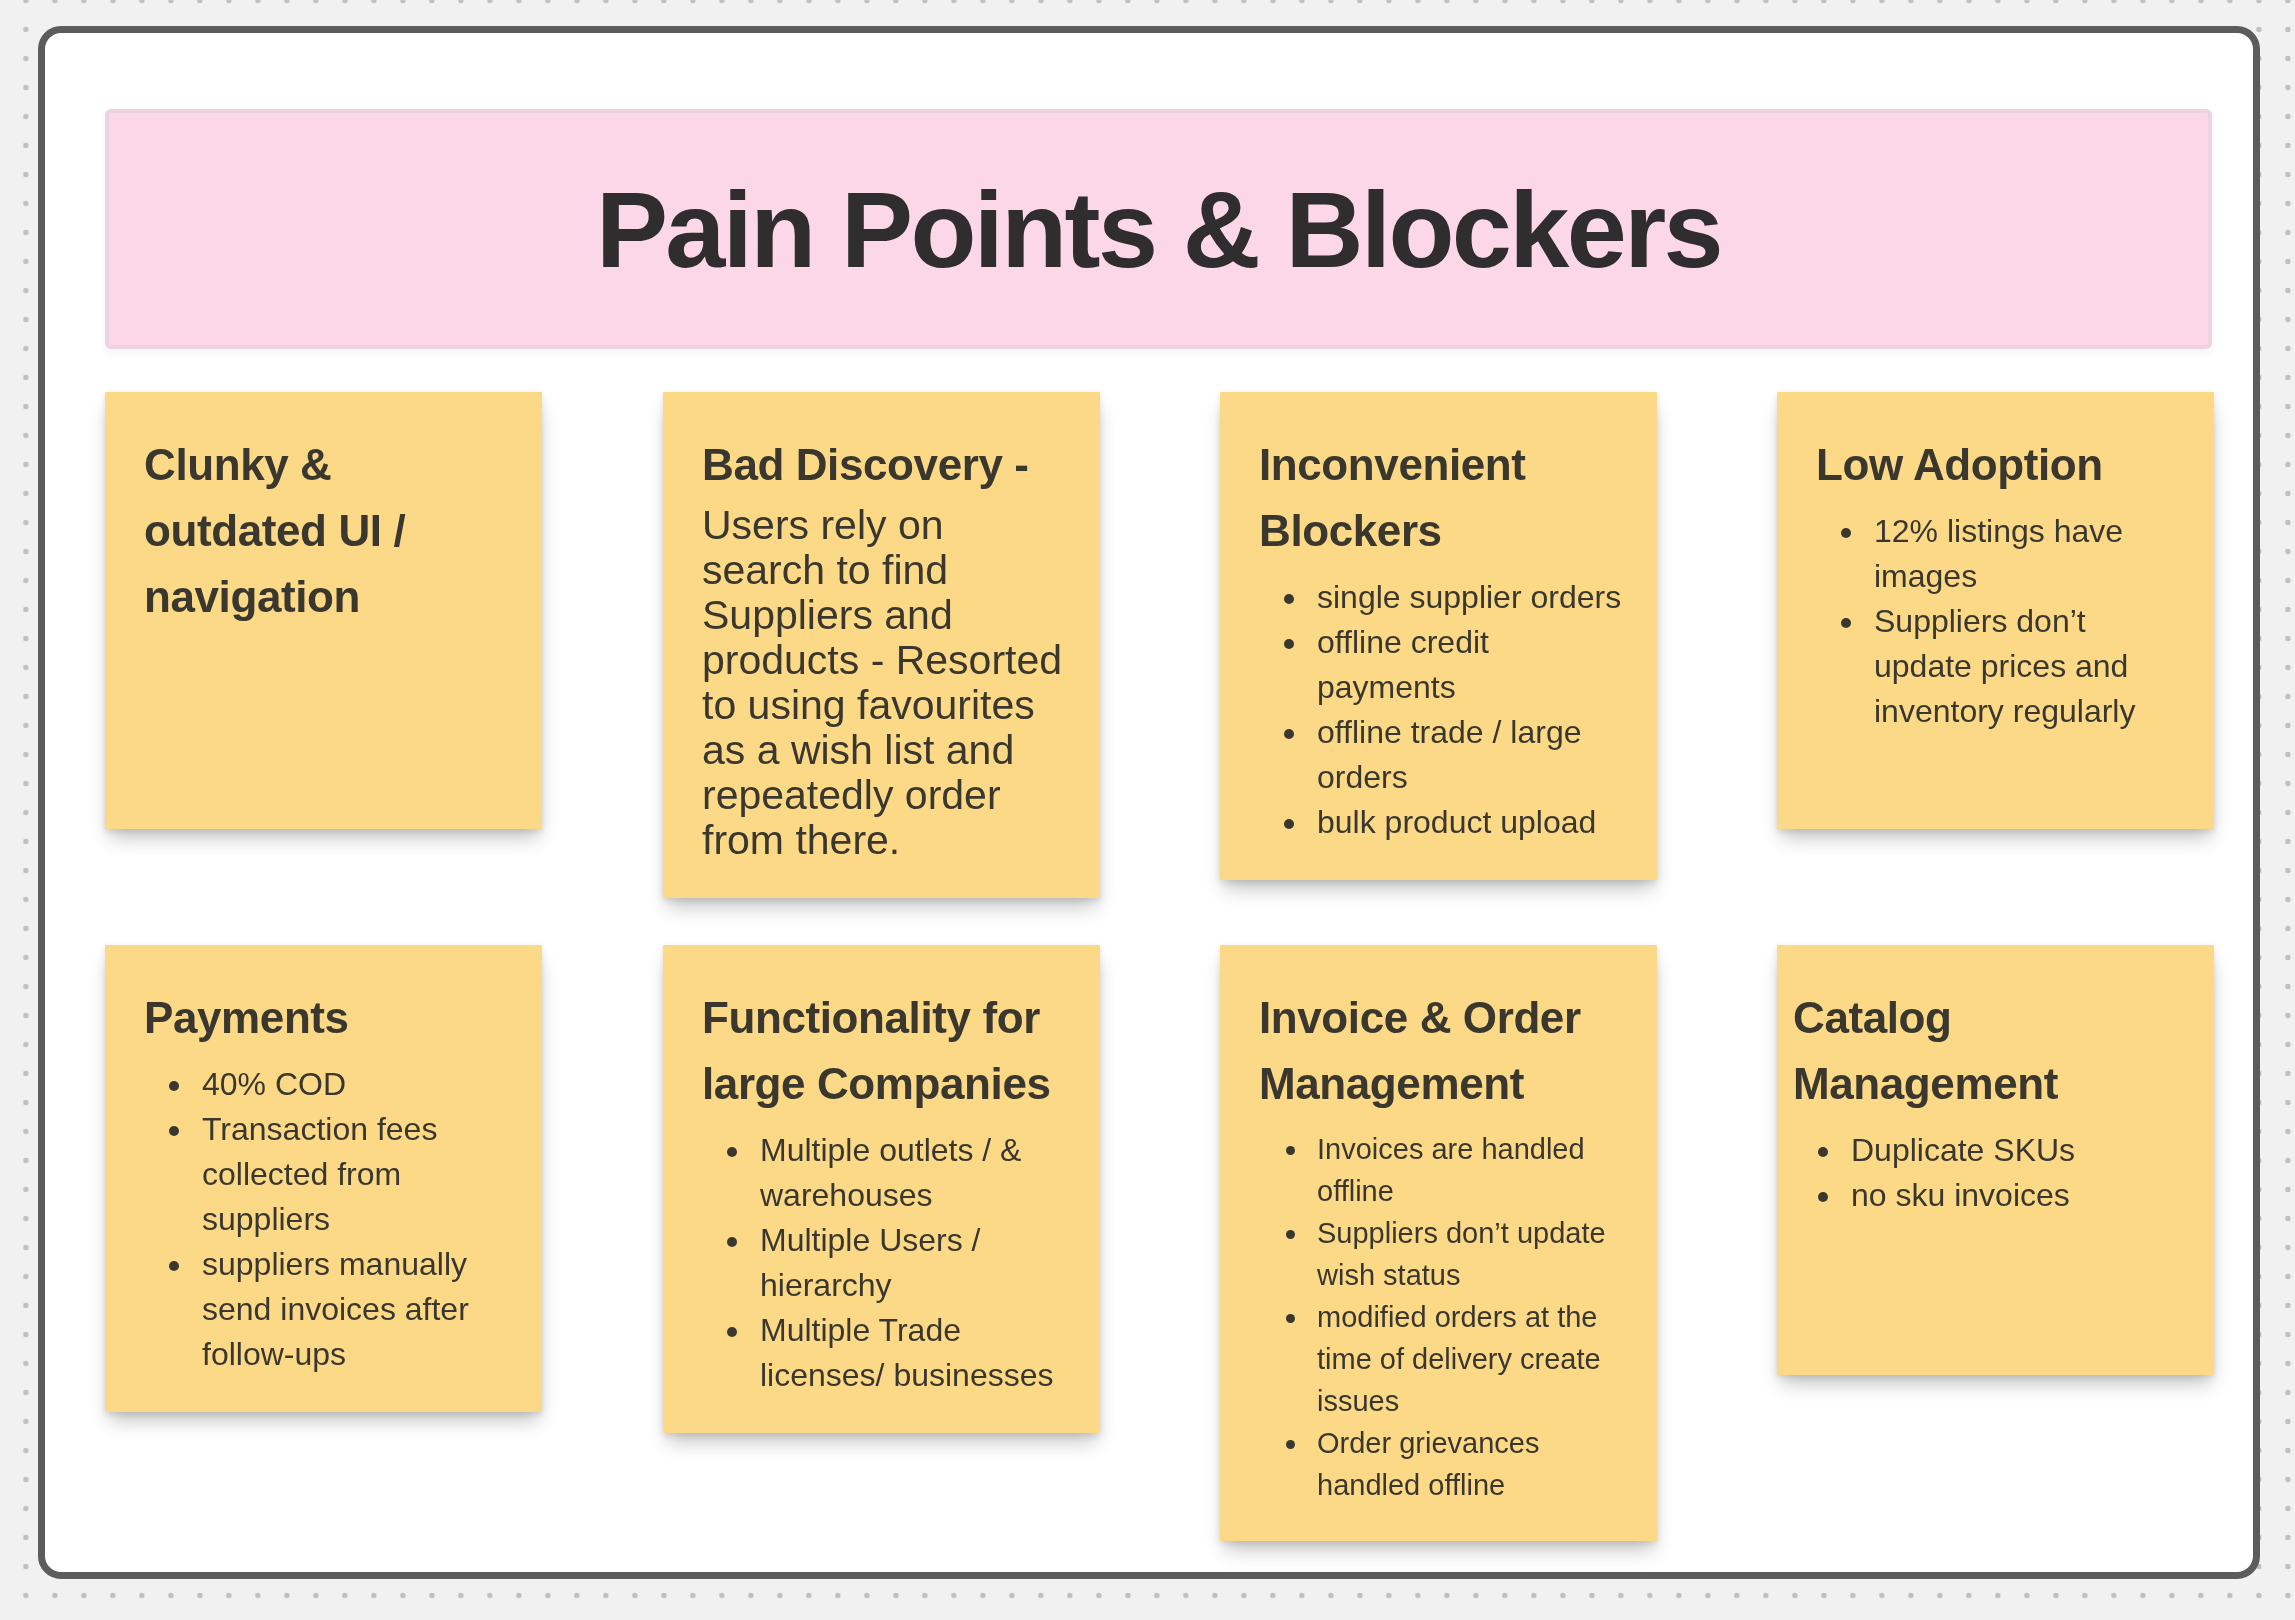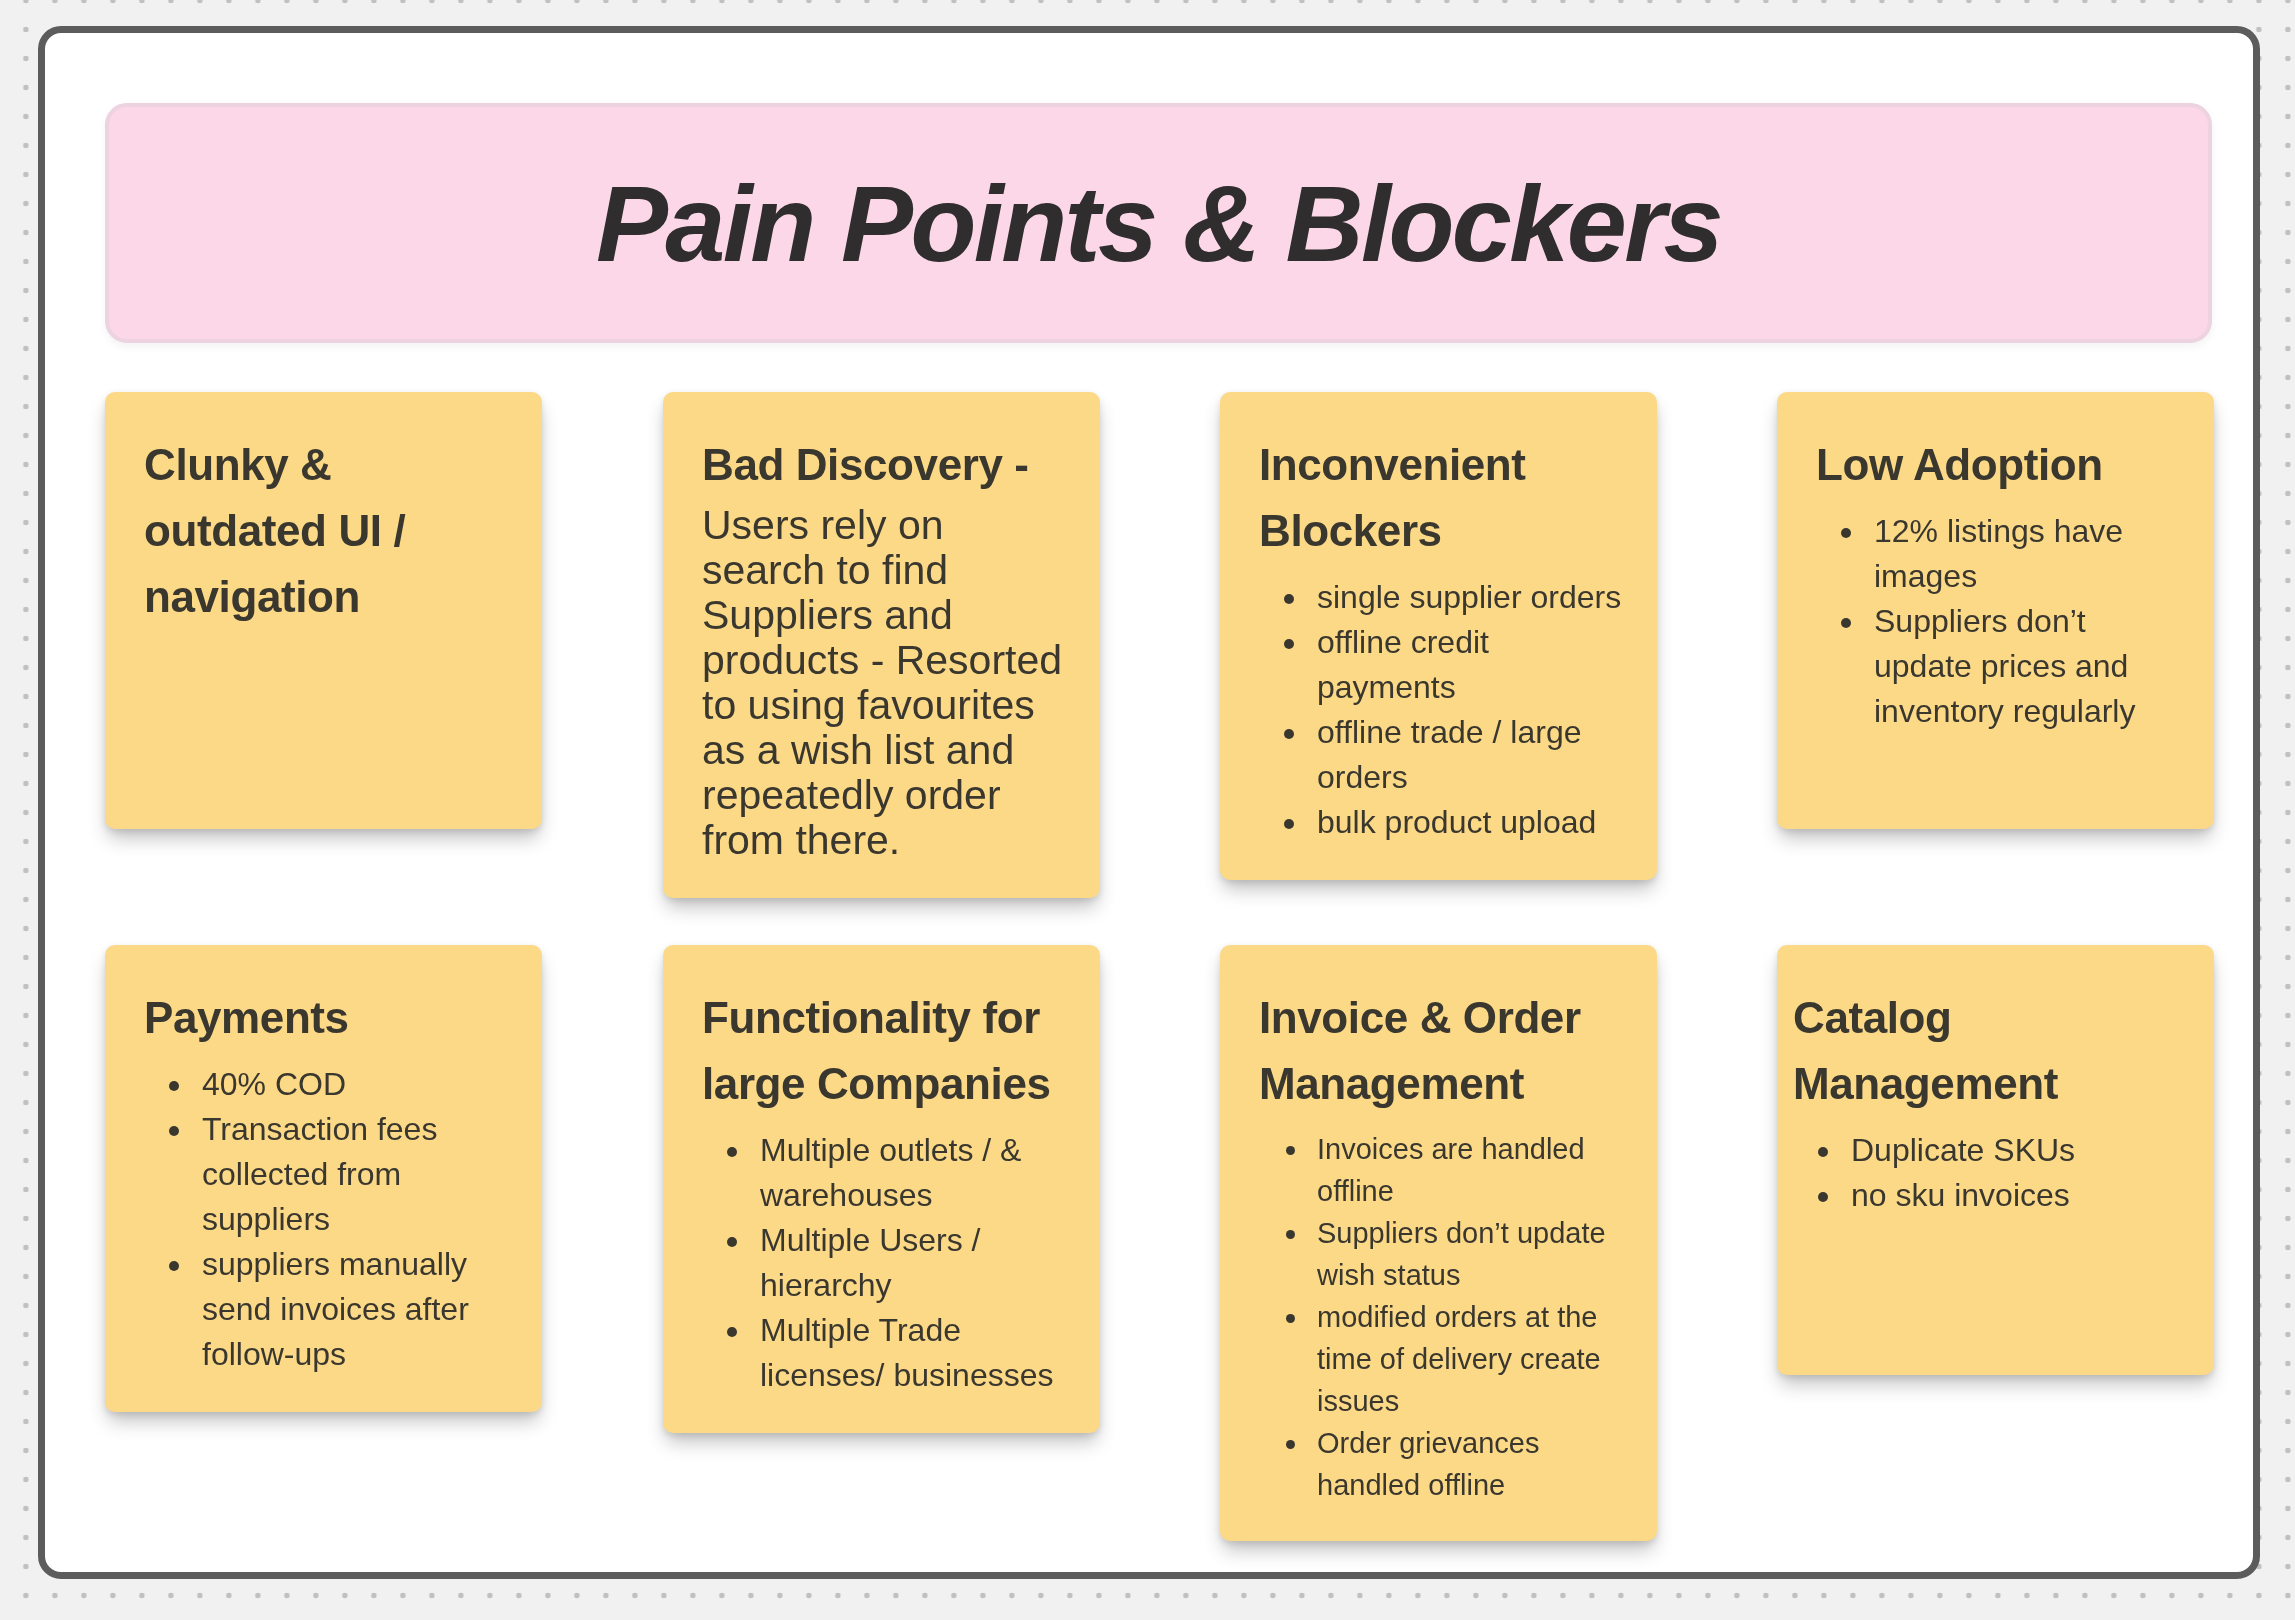--- a/index.html
+++ b/index.html
@@ -28,45 +28,44 @@
     width: 2222px;
     height: 1553px;
     background: #ffffff;
     border: 7.9px solid var(--frame-border, #5c5c5c);
     border-radius: 23px;
     box-sizing: border-box;
   }
   .banner {
     position: absolute;
     left: 60px;
-    top: 70px;
+    top: 76px;
     width: 2107px;
     height: 240px;
     background: var(--banner-bg, #fbd7e7);
     border: 4.4px solid var(--banner-border, #ecd3df);
-    border-radius: 22px;
+    border-radius: 6px;
     box-sizing: border-box;
     display: flex;
     align-items: center;
     justify-content: center;
     box-shadow: 0 3.5px 8.7px rgba(0,0,0,0.05);
-    font-style: italic;
   }
   .banner-title {
     font-size: 108px;
     font-weight: 600;
     letter-spacing: -2.6px;
     color: #2f2d2d;
     white-space: nowrap;
   }
   .sticky {
     position: absolute;
     width: 437px;
     background: var(--sticky-bg, #fcd987);
-    border-radius: 10px;
+    border-radius: 1px;
     box-sizing: border-box;
     padding: 40px 24.5px 35px 39px;
     color: var(--text, #3a372f);
     box-shadow: 0 12.2px 19px -3.5px rgba(0,0,0,0.24), 0 2.6px 6.1px rgba(0,0,0,0.10);
   }
   .s-title {
     font-size: 44px;
     line-height: 66px;
     font-weight: 600;
     letter-spacing: -0.4px;

